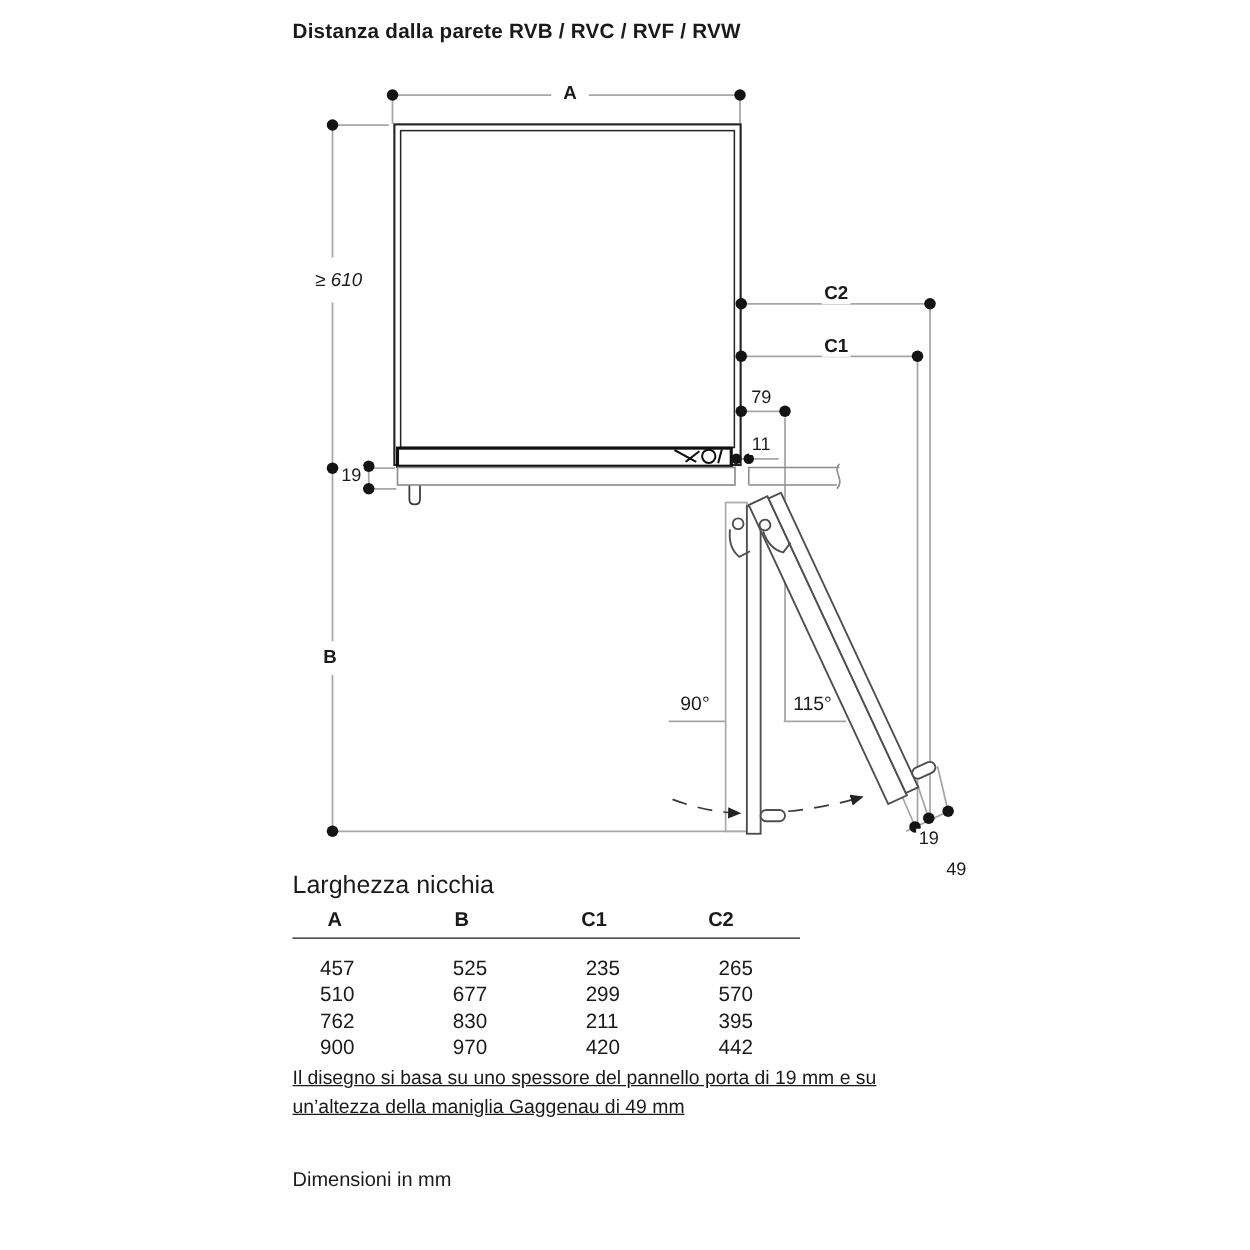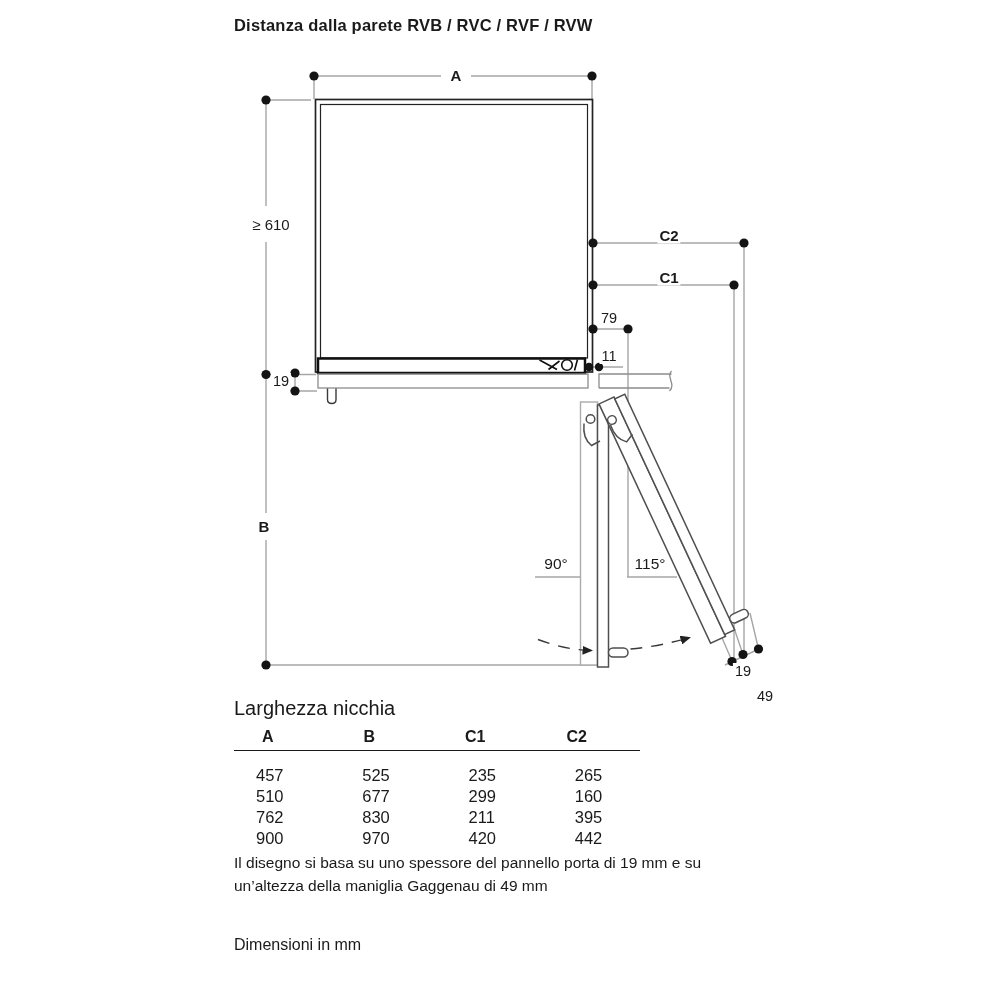--- a/index.html
+++ b/index.html
@@ -11,21 +11,21 @@
   .dim.b{font-weight:700;font-size:15px;}
   .dim.deg{font-size:15.5px;text-align:right;}
   .tbl{position:absolute;left:234px;top:698px;width:406px;}
   .tbl .caption{font-size:20px;line-height:20px;}
   .thead{display:flex;margin-top:10px;font-weight:700;font-size:16px;line-height:18px;
          border-bottom:1.6px solid #1a1a1a;padding-bottom:4px;}
   .th{width:110px;padding-left:28px;box-sizing:border-box;}
   .trow{display:flex;font-size:16.5px;line-height:21px;gap:19px;}
   .tbody .trow:first-child{margin-top:14px;}
   .td{width:110px;padding-left:22px;box-sizing:border-box;}
-  .note{position:absolute;left:234px;top:852px;width:474px;font-size:15.5px;line-height:22.5px;}
+  .note{position:absolute;left:234px;top:852px;width:474px;font-size:15.5px;line-height:22.5px;text-decoration:underline;}
   .units{position:absolute;left:234px;top:936px;font-size:16px;}
 </style>
 </head>
 <body>
 
 <div id="page">
 
   <div class="title">Distanza dalla parete RVB / RVC / RVF / RVW</div>
 
   <svg id="drawing" viewBox="0 0 1000 1000" xmlns="http://www.w3.org/2000/svg">
@@ -116,21 +116,21 @@
         <circle cx="628" cy="329" r="4.6"></circle>
       <circle cx="589" cy="367" r="4.2"></circle>
         <circle cx="599" cy="367" r="4.2"></circle>
       <circle cx="732" cy="661.5" r="4.6"></circle>
         <circle cx="743" cy="654.5" r="4.6"></circle>
       <circle cx="758.5" cy="649" r="4.6"></circle>
     </g>
   </svg>
 
   <span class="dim b" style="left:456px;top:75px;">A</span>
-  <span class="dim" style="left:271px;top:224px;font-size:15px;">≥ 610</span>
+  <span class="dim" style="left:271px;top:224px;font-size:15px;font-style:italic;">≥ 610</span>
   <span class="dim b" style="left:669px;top:235px;">C2</span>
   <span class="dim b" style="left:669px;top:277px;">C1</span>
   <span class="dim" style="left:609px;top:318px;">79</span>
   <span class="dim" style="left:609px;top:356px;">11</span>
   <span class="dim" style="left:281px;top:381px;">19</span>
   <span class="dim b" style="left:264px;top:526px;">B</span>
   <span class="dim deg" style="left:556px;top:564px;">90°</span>
   <span class="dim deg" style="left:650px;top:564px;">115°</span>
   <span class="dim" style="left:743px;top:671px;">19</span>
   <span class="dim" style="left:765px;top:696px;">49</span>
@@ -147,21 +147,21 @@
       <div class="trow">
         <div class="td">457</div>
         <div class="td">525</div>
         <div class="td">235</div>
         <div class="td">265</div>
       </div>
       <div class="trow">
         <div class="td">510</div>
         <div class="td">677</div>
         <div class="td">299</div>
-        <div class="td">160</div>
+        <div class="td">570</div>
       </div>
       <div class="trow">
         <div class="td">762</div>
         <div class="td">830</div>
         <div class="td">211</div>
         <div class="td">395</div>
       </div>
       <div class="trow">
         <div class="td">900</div>
         <div class="td">970</div>

